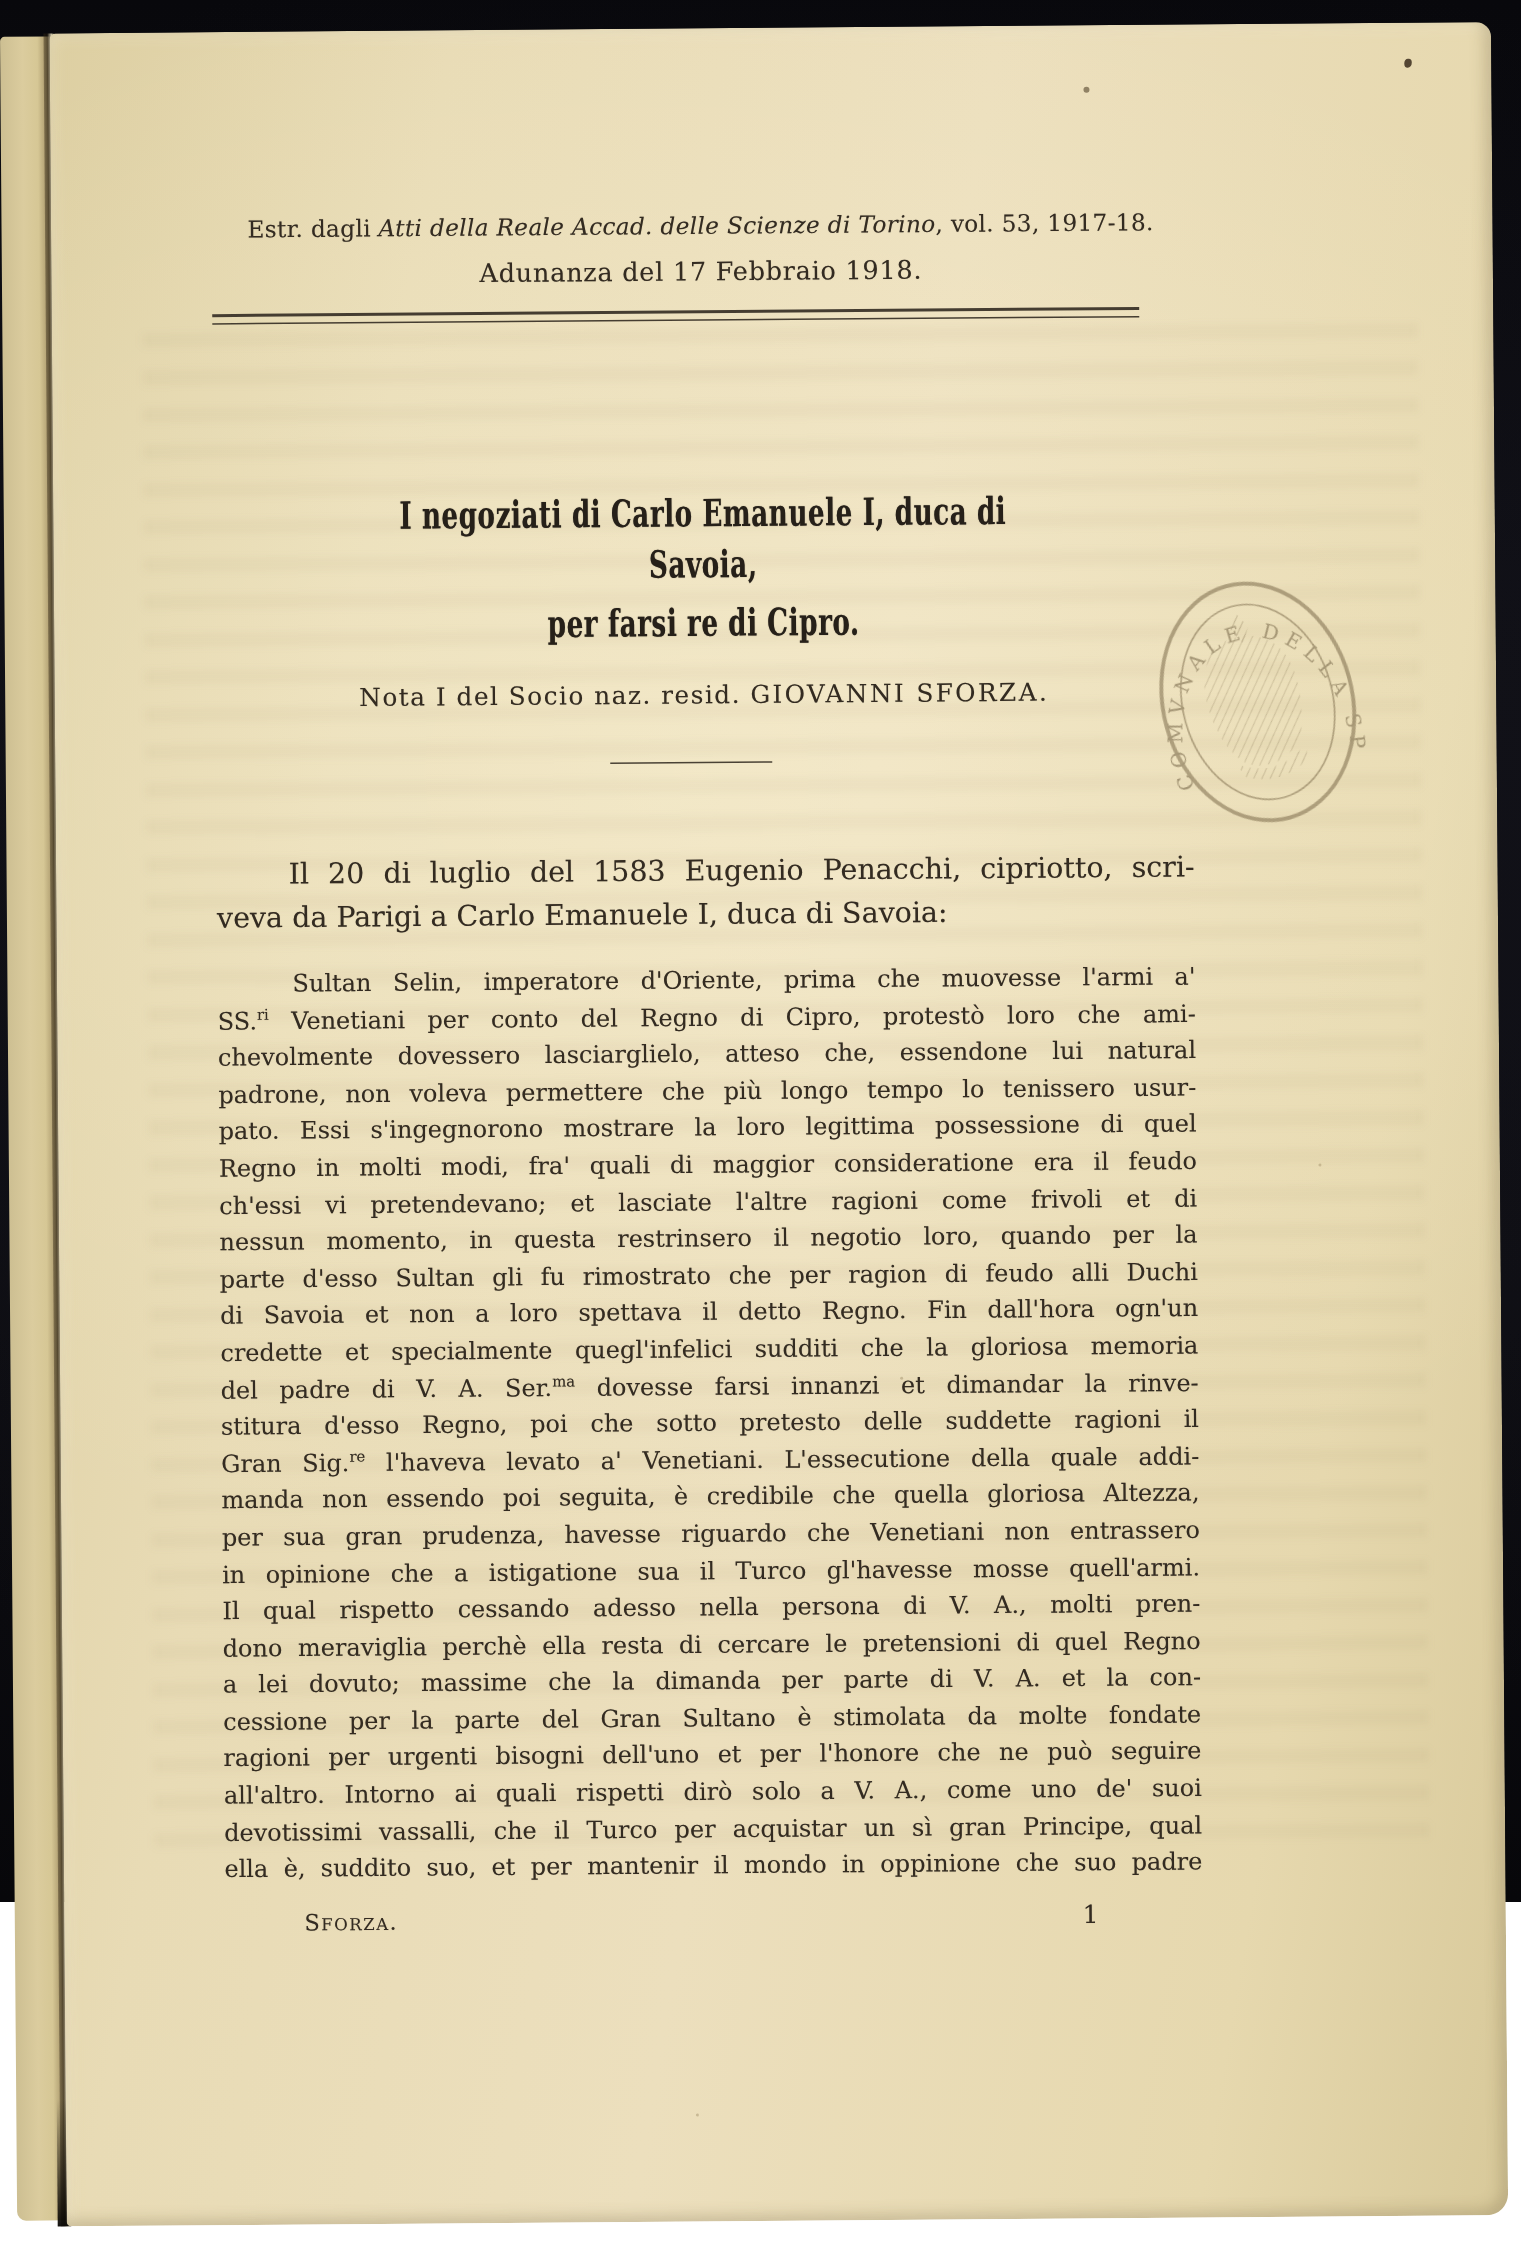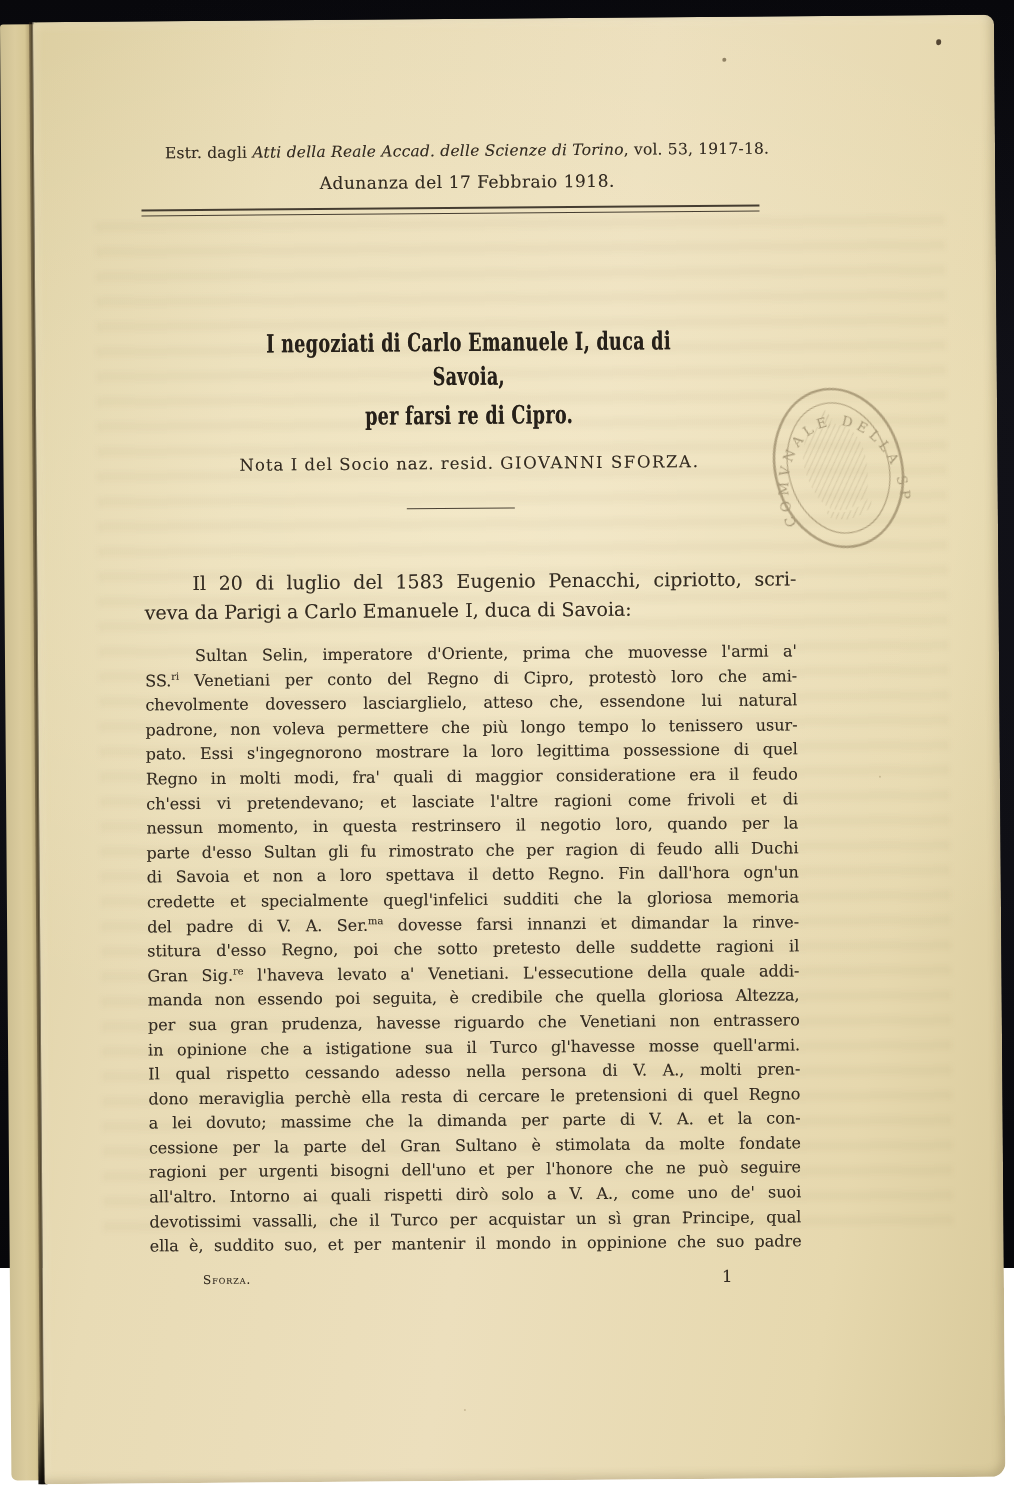--- a/index.html
+++ b/index.html
@@ -93,21 +93,21 @@
   .byline .author { letter-spacing: 1.6px; }
   .section-rule { margin: 34px 0 0 263px; width: 108px; border-top: 1.6px solid #4a4235; }
   .intro { margin-top: 58px; font-size: 19px; line-height: 29px; }
   .intro-just { text-align: justify; text-align-last: justify; }
   .indent48 { text-indent: 48px; }
   .quote { margin-top: 17px; font-size: 16px; line-height: 24.6px; }
   .q-line { text-align: justify; text-align-last: justify; }
   .q-line.indent50 { text-indent: 50px; }
   sup { font-size: .62em; line-height: 0; vertical-align: super; }
   .footer-row { position: relative; margin-top: 12px; height: 24px; }
-  .signature { position: absolute; left: 53px; top: 2px; font-variant: small-caps; font-size: 12px; letter-spacing: 1px; }
+  .signature { position: absolute; left: 53px; top: 2px; font-variant: small-caps; font-size: 15px; letter-spacing: 1px; }
   .pageno { position: absolute; left: 572px; top: 0; font-size: 16.5px; }
   
   .library-stamp {
     position: absolute; left: 760px; top: 360px; width: 150px; height: 184px;
     transform: rotate(-15deg);
     opacity: .55; filter: blur(.4px);
     pointer-events: none;
   }
 </style>
 </head>

